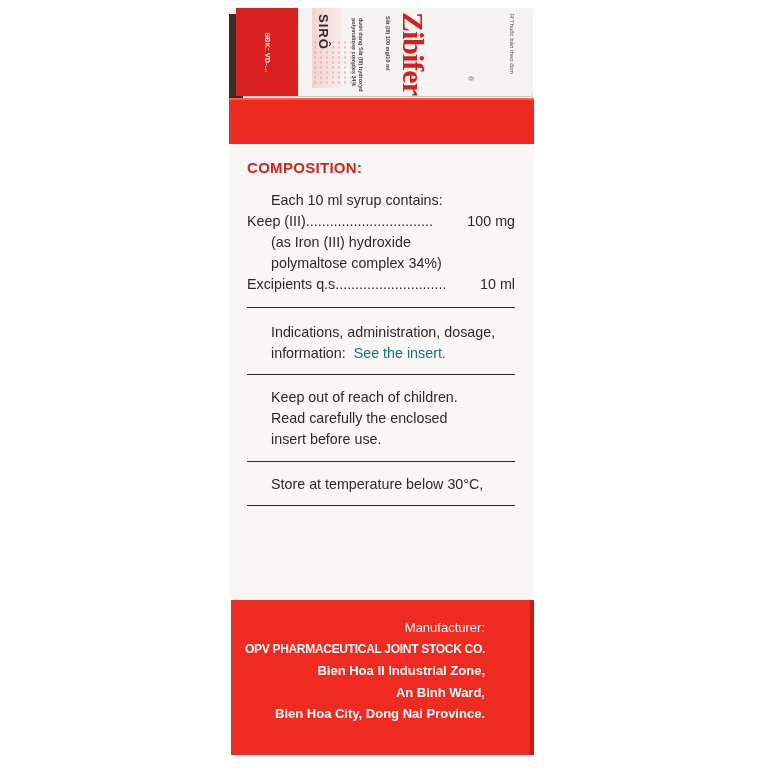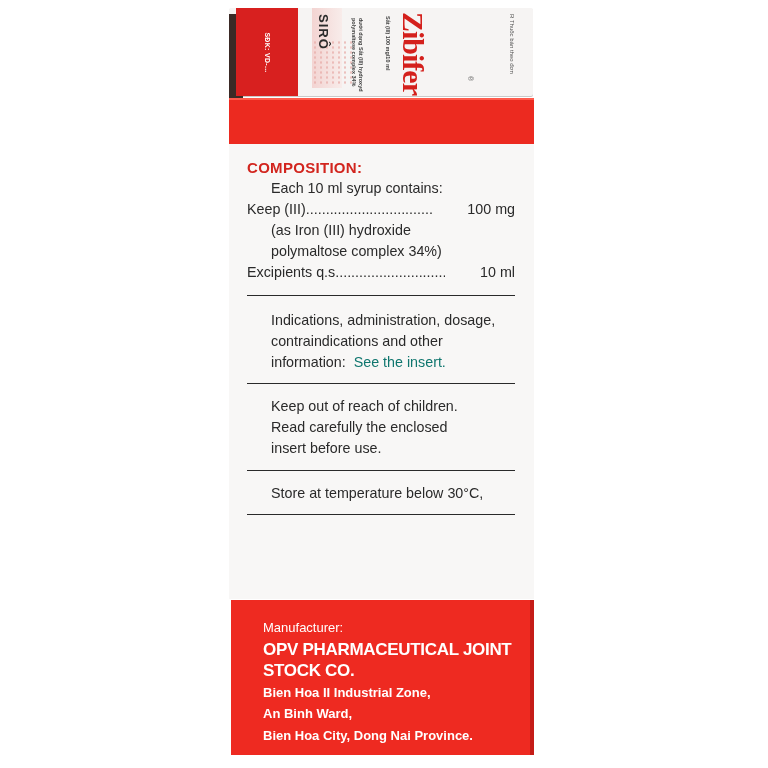--- a/index.html
+++ b/index.html
@@ -55,39 +55,39 @@
     position: absolute; left: 229px; top: 98px; width: 305px; height: 46px;
     background: #ec2a20;
     box-shadow: inset 0 2px 0 #ff5a4c;
   }
   
   .panel {
     position: absolute; left: 229px; top: 144px; width: 305px; height: 455px;
     background: #f8f7f6;
   }
   .content { position: absolute; left: 247px; top: 157px; width: 268px; color: #2a2a2a; font-size: 14.3px; line-height: 21px; }
-  .h-comp { color: #d2251e; font-weight: bold; font-size: 15px; letter-spacing: 0.3px; margin-bottom: 0px; }
+  .h-comp { color: #d2251e; font-weight: bold; font-size: 15px; letter-spacing: 0.3px; margin-bottom: 12px; }
   .row { white-space: nowrap; margin-left: 24px; }
   .leader { display: flex; }
   .leader .lbl { white-space: nowrap; }
   .leader .dot { flex: 1; overflow: hidden; white-space: nowrap; }
   .leader .val { white-space: nowrap; margin-left: 35px; }
   .hr { height: 0; border-top: 1.5px solid #2a2a2a; margin: 0; }
   .red-text { color: #0f766e; }
   .bold { font-weight: normal; }
   
   .red-bottom {
     position: absolute; left: 231px; top: 600px; width: 303px; height: 155px;
     background: #ee2a21;
   }
   .red-bottom .edge {
     position: absolute; right: 0; top: 0; width: 4px; height: 100%; background: #c51c17;
   }
-  .mfr { position: absolute; left: 231px; top: 617px; width: 254px; text-align: left; color: #ffffff; font-size: 13px; line-height: 21.5px; padding-left: 32px; }
-  .mfr .company { font-weight: bold; font-size: 17px; letter-spacing: -0.3px; }
+  .mfr { position: absolute; left: 231px; top: 617px; width: 254px; text-align: right; color: #ffffff; font-size: 13px; line-height: 21.5px; }
+  .mfr .company { font-weight: bold; font-size: 12px; letter-spacing: -0.3px; }
   .mfr .addr { font-weight: bold; }
 </style>
 </head>
 <body>
 
 <div class="top-flap"></div>
 <div class="flap-tuck"></div>
 <div class="flap-red"></div>
 <div class="flap-regno">
     <span>SĐK: VD-...</span>
@@ -120,21 +120,20 @@
     <span class="lbl">Excipients q.s</span>
     <span class="dot">.......................................................</span>
     <span class="val">10 ml</span>
   </div>
 
   <div style="height:12px"></div>
   <div class="hr"></div>
   <div style="height:14px"></div>
 
   <div class="row">Indications, administration, dosage,</div>
-  <div class="row">contraindications and other</div>
   <div class="row">
     <span>information:</span>&nbsp;&nbsp;<span class="red-text">See the insert.</span>
   </div>
 
   <div style="height:10px"></div>
   <div class="hr"></div>
   <div style="height:12px"></div>
 
   <div class="row bold">Keep out of reach of children.</div>
   <div class="row bold">Read carefully the enclosed</div>

